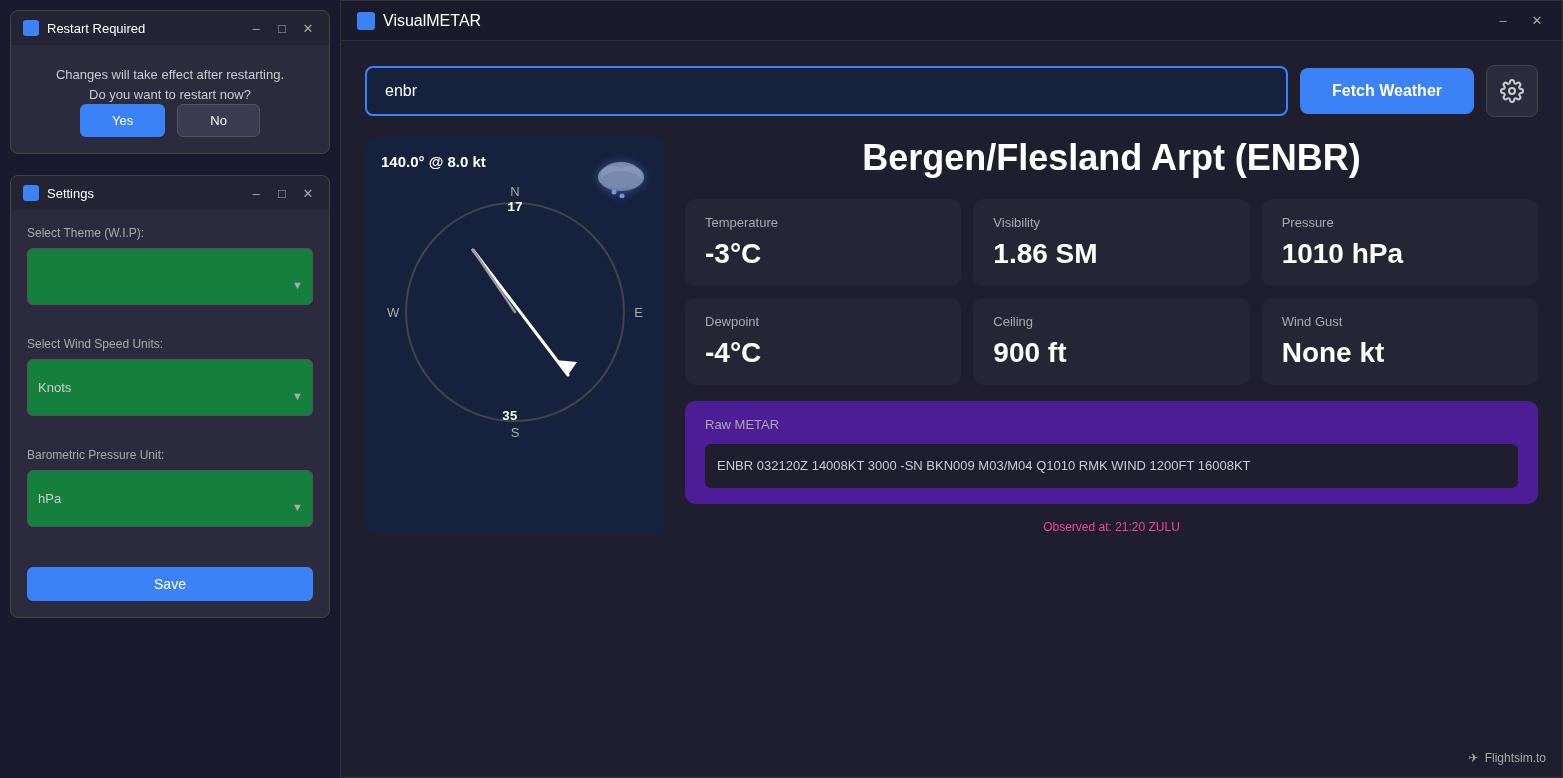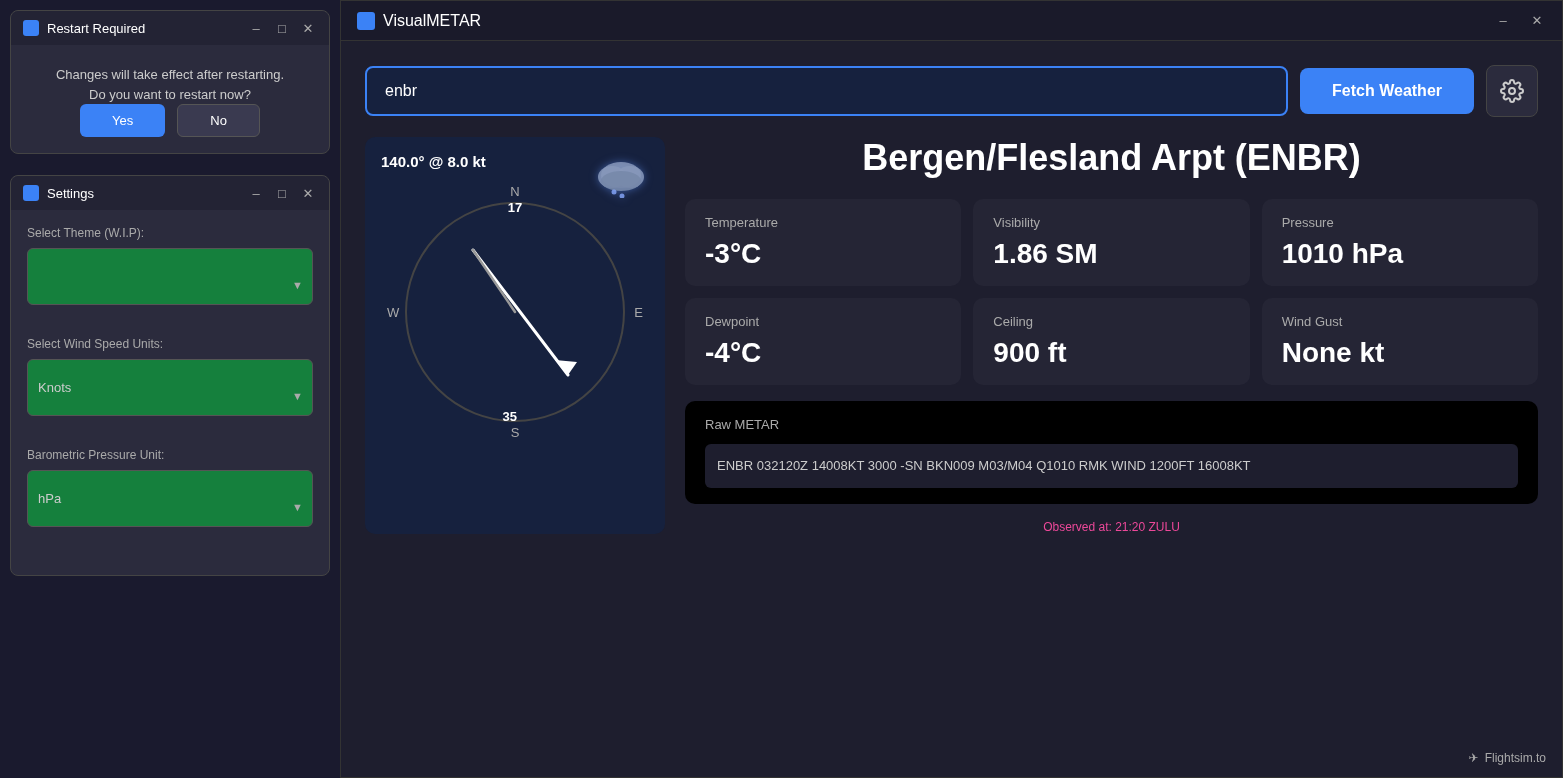--- a/index.html
+++ b/index.html
@@ -298,20 +298,21 @@
     }
     .compass-n { top: 2px; left: 50%; transform: translateX(-50%); }
     .compass-s { bottom: 2px; left: 50%; transform: translateX(-50%); }
     .compass-e { right: 2px; top: 50%; transform: translateY(-50%); }
     .compass-w { left: 2px; top: 50%; transform: translateY(-50%); }
     .compass-num {
       position: absolute;
       color: #fff;
       font-size: 13px;
       font-weight: bold;
+      font-family: Liberation Mono, monospace;
     }
     .num-17 { top: 18px; left: 50%; transform: translateX(-50%); }
     .num-35 { bottom: 18px; left: 48%; transform: translateX(-50%); }
 
     
     .weather-info {
       flex: 1;
     }
     .airport-name {
       color: #fff;
@@ -337,21 +338,21 @@
       margin-bottom: 8px;
     }
     .weather-card-value {
       color: #fff;
       font-size: 28px;
       font-weight: 700;
     }
 
     
     .raw-metar-panel {
-      background: #000000;
+      background: #4c1d95;
       border-radius: 10px;
       padding: 16px 20px;
       margin-top: 0;
     }
     .raw-metar-title {
       color: #aaa;
       font-size: 13px;
       margin-bottom: 12px;
     }
     .raw-metar-text {
@@ -462,20 +463,21 @@
 
     <label class="settings-label">Barometric Pressure Unit:</label>
     <div class="select-wrapper">
       <select class="settings-select">
         <option value="hPa">hPa</option>
         <option value="inHg">inHg</option>
       </select>
       <span class="select-arrow">▼</span>
     </div>
 
+    <button class="settings-save-btn">Save</button>
   </div>
 </div>
 
 <div class="main-window">
   <div class="main-titlebar">
     <div class="main-titlebar-left">
       <div class="main-logo"></div>
       <span class="main-title-text">VisualMETAR</span>
     </div>
     <div class="main-titlebar-controls">

